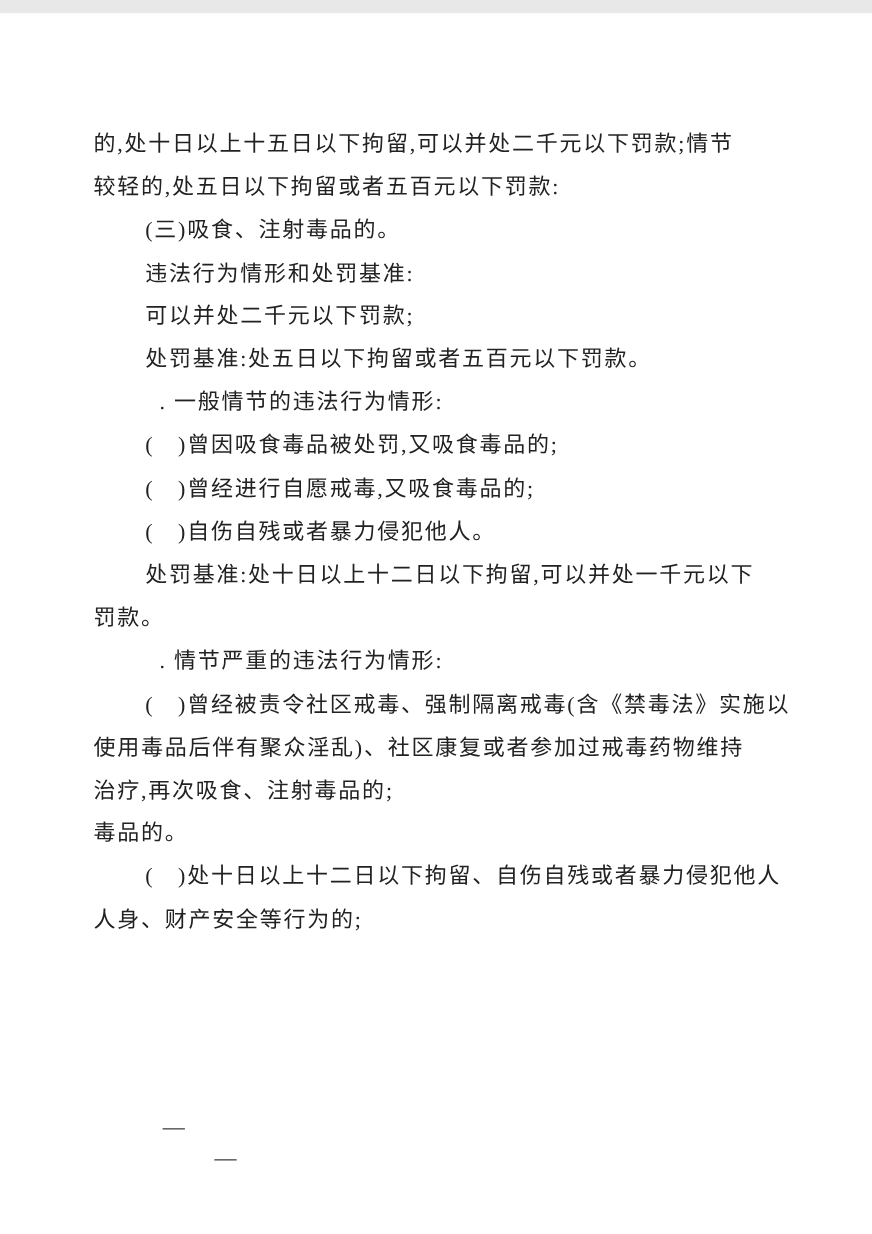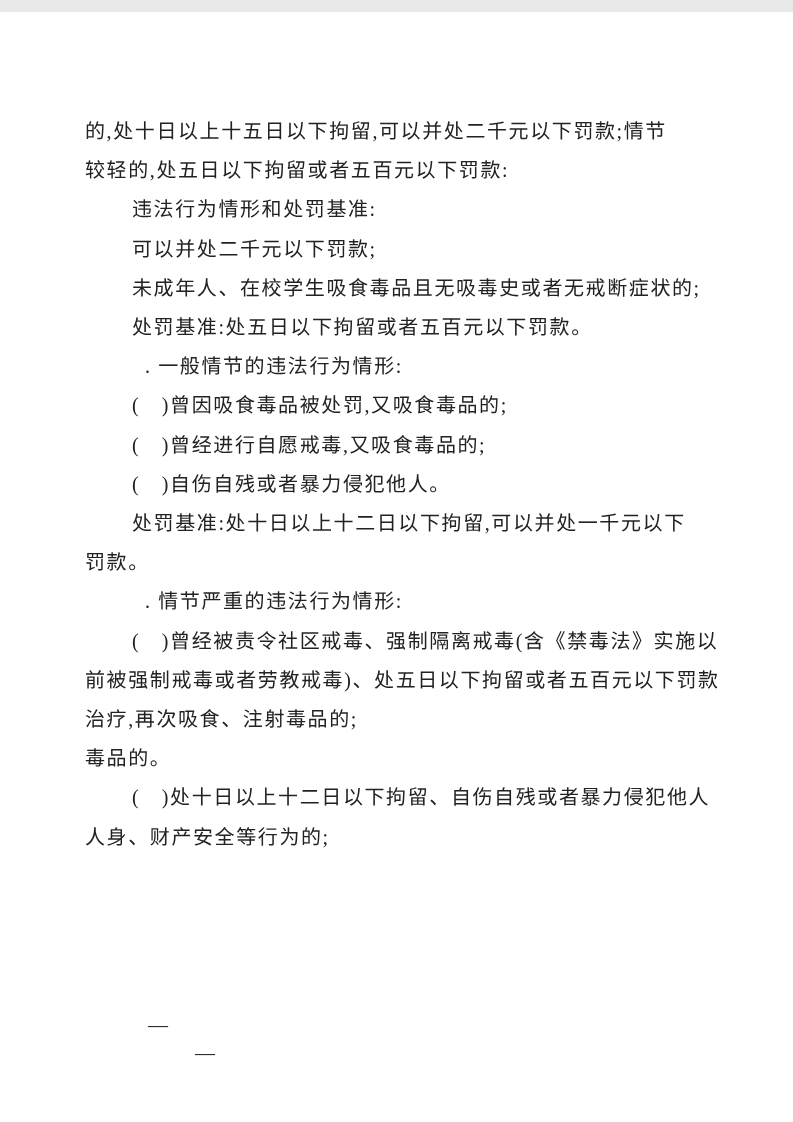--- a/index.html
+++ b/index.html
@@ -48,33 +48,33 @@
 </style>
 </head>
 <body>
 
 <div class="page">
 
   <div class="text-block">
 
   <div class="doc-line indent-flush">的,处十日以上十五日以下拘留,可以并处二千元以下罚款;情节</div>
       <div class="doc-line indent-flush">较轻的,处五日以下拘留或者五百元以下罚款:</div>
+      <div class="doc-line indent-para">(三)吸食、注射毒品的。</div>
       <div class="doc-line indent-para">违法行为情形和处罚基准:</div>
       <div class="doc-line indent-para">可以并处二千元以下罚款;</div>
-      <div class="doc-line indent-para">未成年人、在校学生吸食毒品且无吸毒史或者无戒断症状的;</div>
       <div class="doc-line indent-para">处罚基准:处五日以下拘留或者五百元以下罚款。</div>
       <div class="doc-line indent-dot">. 一般情节的违法行为情形:</div>
       <div class="doc-line indent-para">(　)曾因吸食毒品被处罚,又吸食毒品的;</div>
       <div class="doc-line indent-para">(　)曾经进行自愿戒毒,又吸食毒品的;</div>
       <div class="doc-line indent-para">(　)自伤自残或者暴力侵犯他人。</div>
       <div class="doc-line indent-para">处罚基准:处十日以上十二日以下拘留,可以并处一千元以下</div>
       <div class="doc-line indent-flush">罚款。</div>
       <div class="doc-line indent-dot">. 情节严重的违法行为情形:</div>
       <div class="doc-line indent-para">(　)曾经被责令社区戒毒、强制隔离戒毒(含《禁毒法》实施以</div>
-      <div class="doc-line indent-flush">前被强制戒毒或者劳教戒毒)、处五日以下拘留或者五百元以下罚款</div>
+      <div class="doc-line indent-flush">使用毒品后伴有聚众淫乱)、社区康复或者参加过戒毒药物维持</div>
       <div class="doc-line indent-flush">治疗,再次吸食、注射毒品的;</div>
       <div class="doc-line indent-flush">毒品的。</div>
       <div class="doc-line indent-para">(　)处十日以上十二日以下拘留、自伤自残或者暴力侵犯他人</div>
       <div class="doc-line indent-flush">人身、财产安全等行为的;</div>
     </div>
 
   <div class="page-footer">
     <span class="dash1">—</span>
     <span class="dash2">—</span>
   </div>

